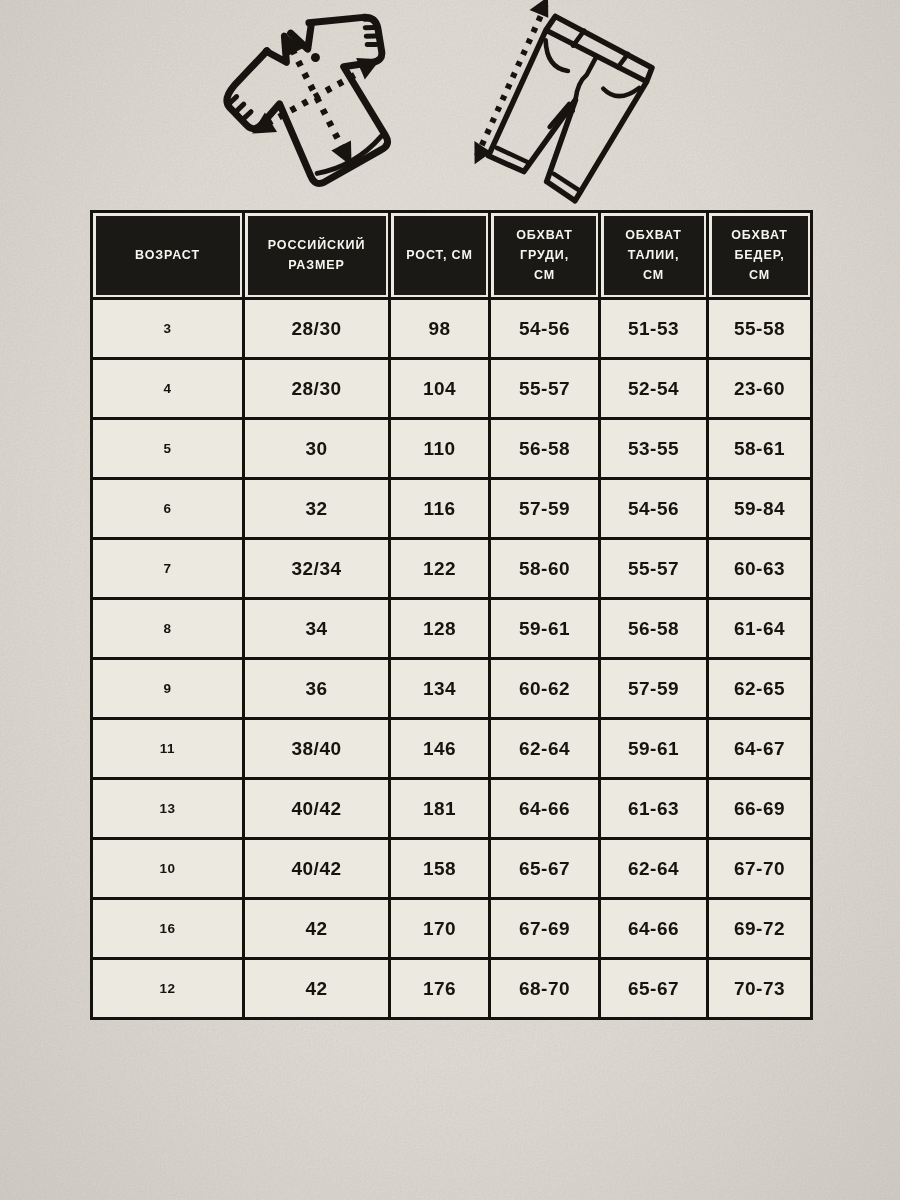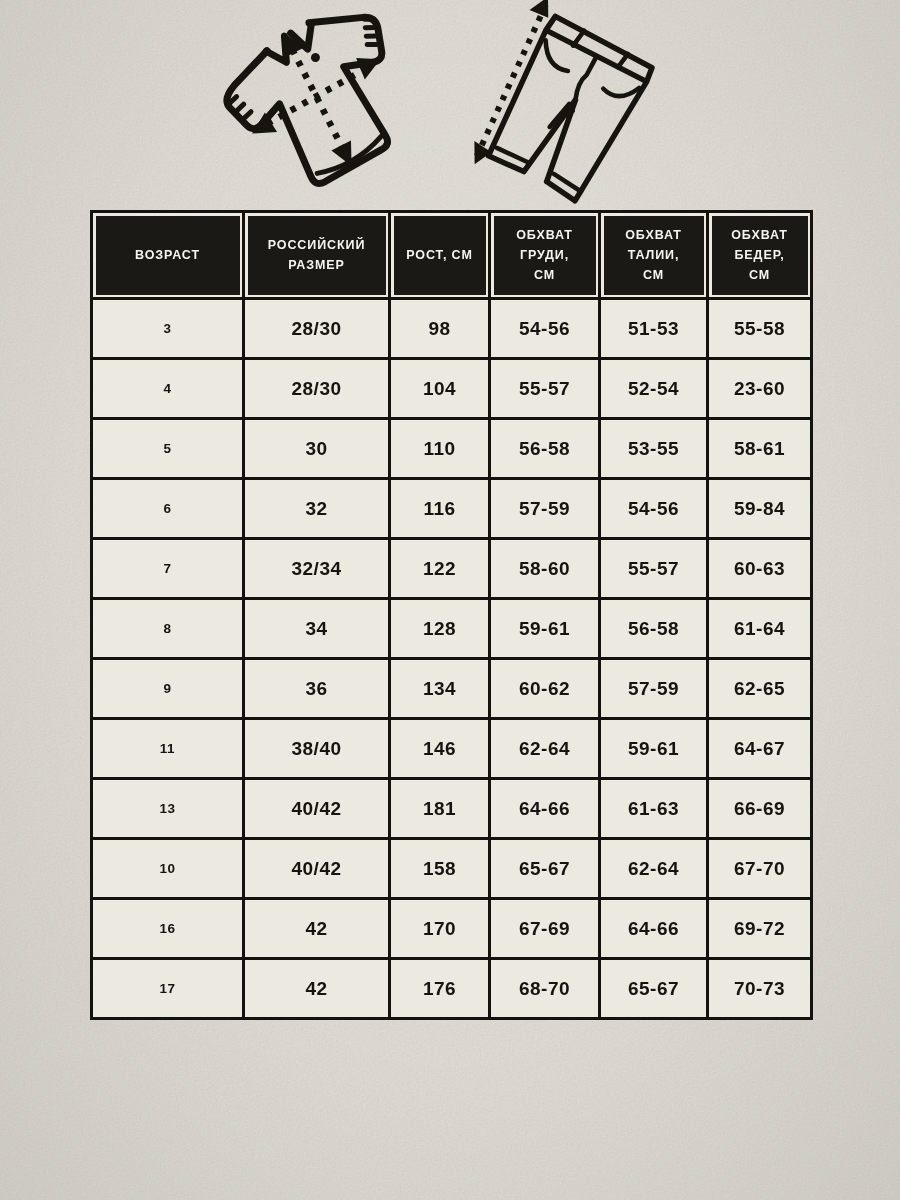--- a/index.html
+++ b/index.html
@@ -197,21 +197,21 @@
         </tr>
         <tr>
           <td>16</td>
           <td>42</td>
           <td>170</td>
           <td>67-69</td>
           <td>64-66</td>
           <td>69-72</td>
         </tr>
         <tr>
-          <td>17</td>
+          <td>12</td>
           <td>42</td>
           <td>176</td>
           <td>68-70</td>
           <td>65-67</td>
           <td>70-73</td>
         </tr>
       </tbody>
   </table>
 </div>
 

